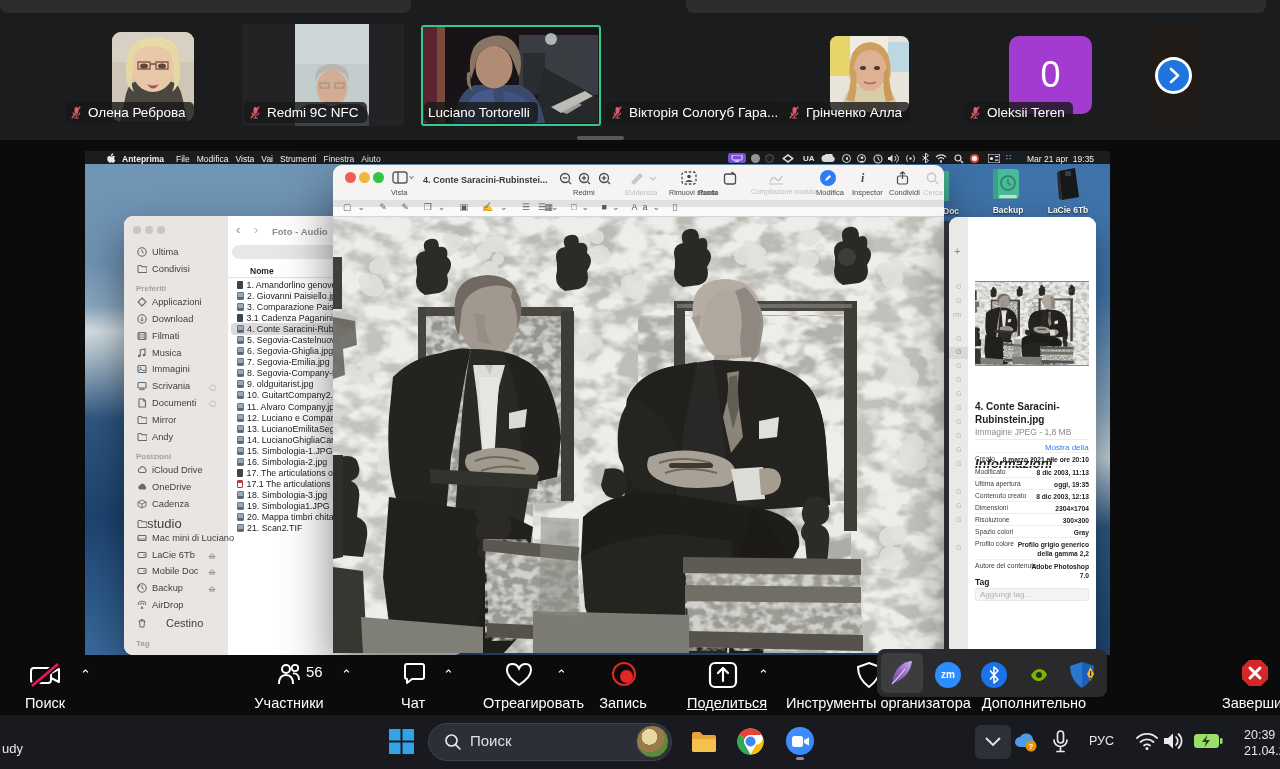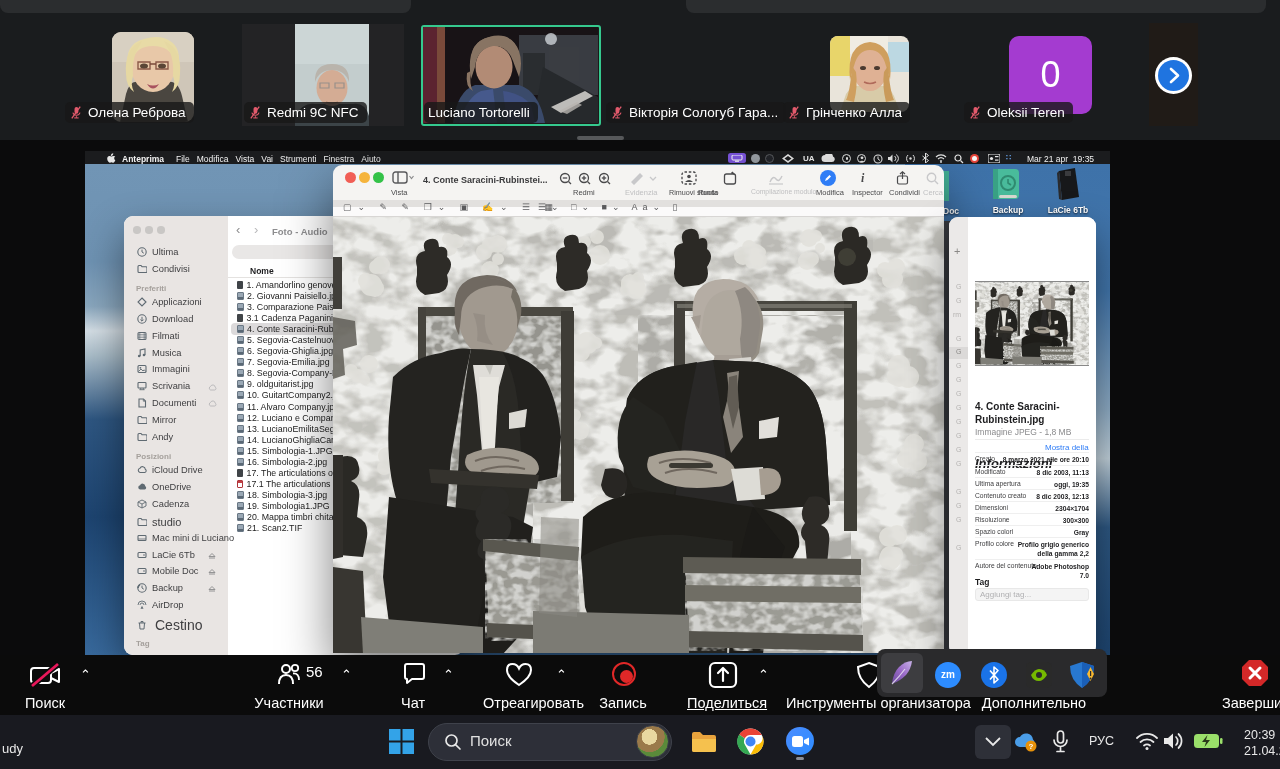--- a/index.html
+++ b/index.html
@@ -675,21 +675,21 @@
                 <path d="M3 7.5 A2.2 2.2 0 0 1 3 3.2 A2.8 2.8 0 0 1 8.3 4.2 A1.8 1.8 0 0 1 7.8 7.5 Z" fill="#5f6a72"></path>
               </svg>
               <span>OneDrive</span>
             </div>
 <div class="abs" style="left:13px;top:283px;font-size:9.3px;color:#3e3e40;white-space:nowrap;display:flex;gap:5px;align-items:center;">
               <svg width="10" height="10" viewBox="0 0 10 10" style="flex:0 0 auto;">
                 <path d="M5 1 L9 3 L5 5 L1 3 Z M1 3 L1 7 L5 9 L9 7 L9 3 M5 5 L5 9" fill="none" stroke="#5f6a72" stroke-width=".9"></path>
               </svg>
               <span>Cadenza</span>
             </div>
-<div class="abs" style="left:13px;top:300px;font-size:11px;color:#3e3e40;white-space:nowrap;display:flex;gap:5px;align-items:center;">
+<div class="abs" style="left:13px;top:300px;font-size:13px;color:#3e3e40;white-space:nowrap;display:flex;align-items:center;">
               <svg width="10" height="10" viewBox="0 0 10 10" style="flex:0 0 auto;">
                 <path d="M1 2.5 Q1 1.5 2 1.5 L4 1.5 L5 2.7 L9 2.7 Q10 2.7 10 3.7 L10 7.5 Q10 8.5 9 8.5 L2 8.5 Q1 8.5 1 7.5 Z" fill="none" stroke="#5f6a72" stroke-width="1.1"></path>
               </svg>
               <span>studio</span>
             </div>
 <div class="abs" style="left:13px;top:317px;font-size:9.3px;color:#3e3e40;white-space:nowrap;display:flex;gap:5px;align-items:center;">
               <svg width="10" height="10" viewBox="0 0 10 10" style="flex:0 0 auto;">
                 <rect x="1" y="2.5" width="8" height="5" rx=".8" fill="none" stroke="#5f6a72" stroke-width="1.1"></rect>
                 <line x1="1" y1="6" x2="9" y2="6" stroke="#5f6a72" stroke-width=".8"></line>
               </svg>
@@ -726,21 +726,21 @@
             <svg class="abs" width="8" height="8" viewBox="0 0 8 8" style="left:84px;top:369px;">
               <path d="M1 4.5 L4 1.5 L7 4.5 Z M1 6 L7 6" fill="none" stroke="#8a8a8c" stroke-width=".9"></path>
             </svg>
 <div class="abs" style="left:13px;top:384px;font-size:9.3px;color:#3e3e40;white-space:nowrap;display:flex;gap:5px;align-items:center;">
               <svg width="10" height="10" viewBox="0 0 10 10" style="flex:0 0 auto;">
                 <path d="M5 1 A4 4 0 0 1 9 5 M5 3 A2 2 0 0 1 7 5 M1 5 A4 4 0 0 1 5 1 M3 5 A2 2 0 0 1 5 3" fill="none" stroke="#5f6a72" stroke-width=".9"></path>
                 <path d="M3.5 8.8 L5 5.8 L6.5 8.8 Z" fill="#5f6a72"></path>
               </svg>
               <span>AirDrop</span>
             </div>
-<div class="abs" style="left:13px;top:401px;font-size:14px;color:#3e3e40;white-space:nowrap;display:flex;gap:8px;align-items:center;">
+<div class="abs" style="left:13px;top:401px;font-size:11px;color:#3e3e40;white-space:nowrap;display:flex;gap:19px;align-items:center;">
               <svg width="10" height="10" viewBox="0 0 10 10" style="flex:0 0 auto;">
                 <path d="M2.5 3 L3 9 L7 9 L7.5 3 M1.5 3 L8.5 3 M4 3 L4 1.5 L6 1.5 L6 3" fill="none" stroke="#5f6a72" stroke-width="1"></path>
               </svg>
               <span>Cestino</span>
             </div>
 <div class="abs" style="left:12px;top:423px;font-size:8px;color:#a5a09c;font-weight:bold;">Tag</div>
 </div>
       </div>
       <div class="abs" id="prev">
         <div class="abs" style="left:12px;top:7px;width:11px;height:11px;border-radius:50%;background:#f15e55;"></div>

